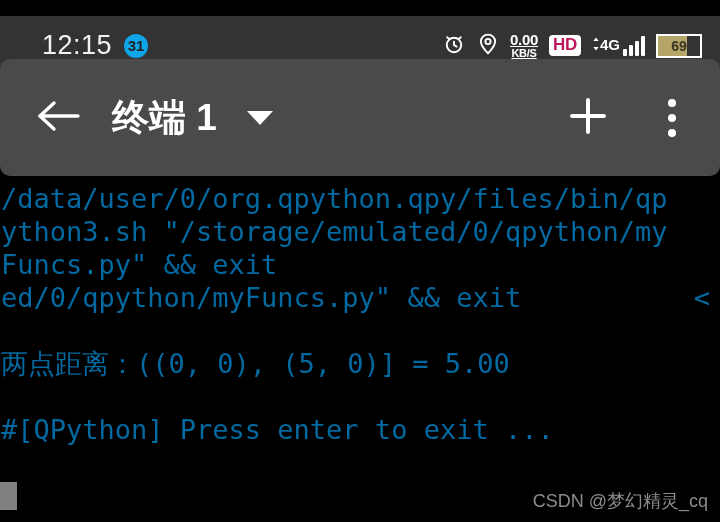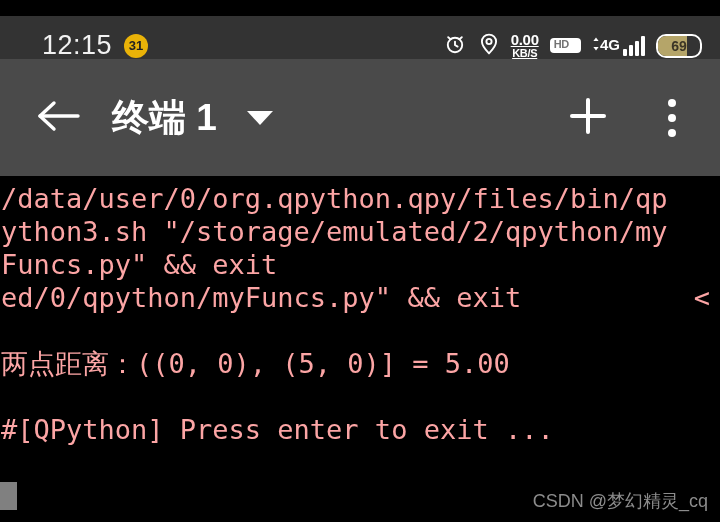--- a/index.html
+++ b/index.html
@@ -42,23 +42,23 @@
   .clock-text {
     color: #f2f2f2;
     font-size: 27px;
     letter-spacing: 0.5px;
     line-height: 1;
   }
   .notif-badge {
     width: 24px;
     height: 24px;
     border-radius: 50%;
-    background: #eab308;
+    background: #0ea5e9;
     color: #222222;
-    font-size: 13px;
+    font-size: 15px;
     font-weight: bold;
     display: flex;
     align-items: center;
     justify-content: center;
     line-height: 1;
   }
   .status-right {
     display: flex;
     align-items: center;
     gap: 11px;
@@ -70,25 +70,25 @@
     align-items: center;
     justify-content: center;
     color: #ffffff;
     line-height: 1;
     text-decoration: underline;
   }
   .netspeed .val { font-size: 15px; font-weight: bold; letter-spacing: -0.3px; }
   .netspeed .unit { font-size: 11px; font-weight: bold; margin-top: 1px; letter-spacing: -0.3px; }
   .hd-badge {
     background: #ffffff;
-    color: #737373;
+    color: #be185d;
     border-radius: 4px;
-    font-size: 11px;
-    font-weight: bold;
-    padding: 1px 12px 2px 4px;
+    font-size: 17px;
+    font-weight: bold;
+    padding: 1px 4px 2px 4px;
     line-height: 1.05;
     letter-spacing: -0.3px;
   }
   .net-group {
     display: flex;
     align-items: flex-end;
     gap: 3px;
   }
   .net-label {
     display: flex;
@@ -113,21 +113,21 @@
   }
   .bars i:nth-child(1) { height: 7px; }
   .bars i:nth-child(2) { height: 11px; }
   .bars i:nth-child(3) { height: 15px; }
   .bars i:nth-child(4) { height: 20px; }
   .battery {
     position: relative;
     width: 46px;
     height: 24px;
     border: 2px solid #ffffff;
-    border-radius: 10px;
+    border-radius: 0;
     box-sizing: border-box;
     display: flex;
     align-items: center;
     overflow: hidden;
   }
   .battery::after {
     content: "";
     position: absolute;
     right: -6px;
     top: 7px;
@@ -155,20 +155,21 @@
   .app-bar {
     position: absolute;
     left: 0; top: 59px;
     width: 720px;
     height: 117px;
     background: #4a4a4a;
     display: flex;
     align-items: center;
     box-sizing: border-box;
     padding: 0 24px 0 26px;
+    border-radius: 10px;
   }
   .back-btn {
     width: 64px;
     height: 64px;
     display: flex;
     align-items: center;
     justify-content: center;
     flex: 0 0 auto;
   }
   .app-title {
@@ -209,21 +210,21 @@
     position: absolute;
     left: 0; top: 176px;
     width: 720px;
     height: 346px;
     background: #000000;
     overflow: hidden;
     font-family: "DejaVu Sans Mono", "Liberation Mono", monospace;
   }
   .term-line {
     position: relative;
-    color: #fca5a5;
+    color: #0369a1;
     font-size: 27px;
     line-height: 33px;
     height: 33px;
     white-space: pre;
     letter-spacing: 0px;
     padding-left: 1px;
   }
   .term-line.blank { color: transparent; }
   .term-line .tail {
     position: absolute;
@@ -340,21 +341,21 @@
       <span></span>
       <span></span>
       <span></span>
     </div>
 
   </div>
 
   <div class="terminal">
     <div class="term-lines" id="term-lines">
         <div class="term-line"><span>/data/user/0/org.qpython.qpy/files/bin/qp</span></div>
-        <div class="term-line"><span>ython3.sh "/storage/emulated/2/qpython/my</span></div>
+        <div class="term-line"><span>ython3.sh "/storage/emulated/0/qpython/my</span></div>
         <div class="term-line"><span>Funcs.py" &amp;&amp; exit</span></div>
         <div class="term-line"><span>ed/0/qpython/myFuncs.py" &amp;&amp; exit</span><span class="tail">&lt;</span></div>
         <div class="term-line blank"><span> </span></div>
         <div class="term-line"><span>两点距离：((0, 0), (5, 0)] = 5.00</span></div>
         <div class="term-line blank"><span> </span></div>
         <div class="term-line"><span>#[QPython] Press enter to exit ...</span></div>
       </div>
     <div class="cursor"></div>
     <div class="watermark">CSDN @梦幻精灵_cq</div>
   </div>

